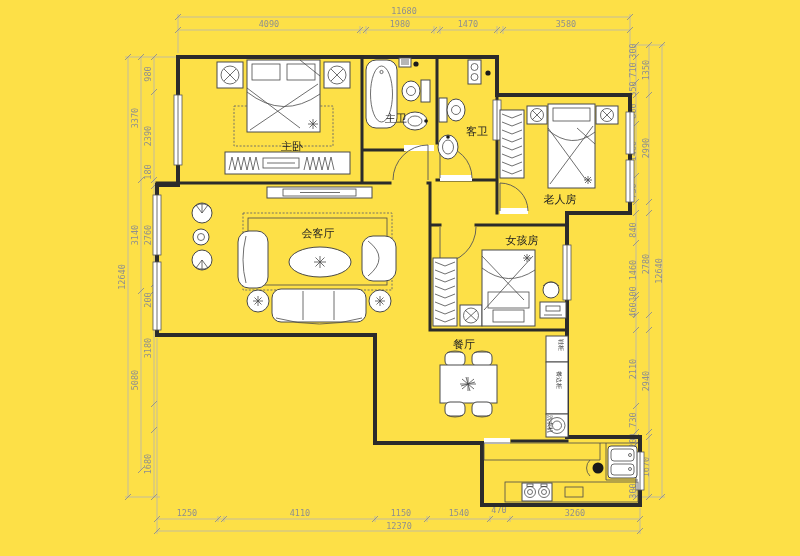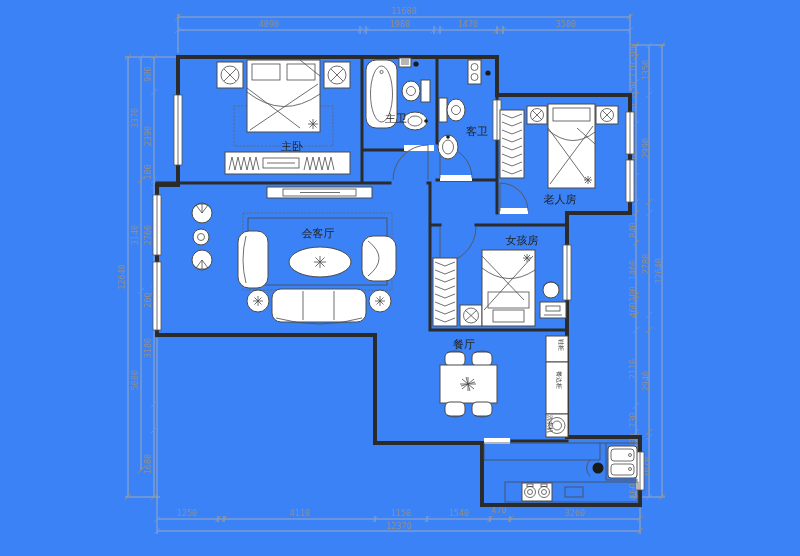--- a/index.html
+++ b/index.html
@@ -1,16 +1,16 @@
 <!DOCTYPE html>
 <html><head>
 <meta charset="utf-8">
 <style>
   html,body{margin:0;padding:0;background:#fff;}
-  #stage{position:relative;width:800px;height:556px;background:#3b82f6;overflow:hidden;
+  #stage{position:relative;width:800px;height:556px;background:#fde047;overflow:hidden;
          font-family:"DejaVu Sans",sans-serif;}
   svg{display:block}
   .wall{stroke:#2b2b2b;stroke-width:4;fill:none;stroke-linecap:square}
   .wall2{stroke:#2b2b2b;stroke-width:3;fill:none;stroke-linecap:square}
   .furn{stroke:#4a4a4a;stroke-width:1;fill:#ffffff}
   .furnl{stroke:#4a4a4a;stroke-width:.8;fill:none}
   .dimline{stroke:#b4b4b4;stroke-width:.8;fill:none}
   .dimtick{stroke:#8f8f8f;stroke-width:.9;fill:none}
   .dim{font:8.5px "DejaVu Sans Mono",monospace;fill:#8f8f8f;text-anchor:middle}
   .room{font:11px "DejaVu Sans",sans-serif;fill:#222;text-anchor:middle}

